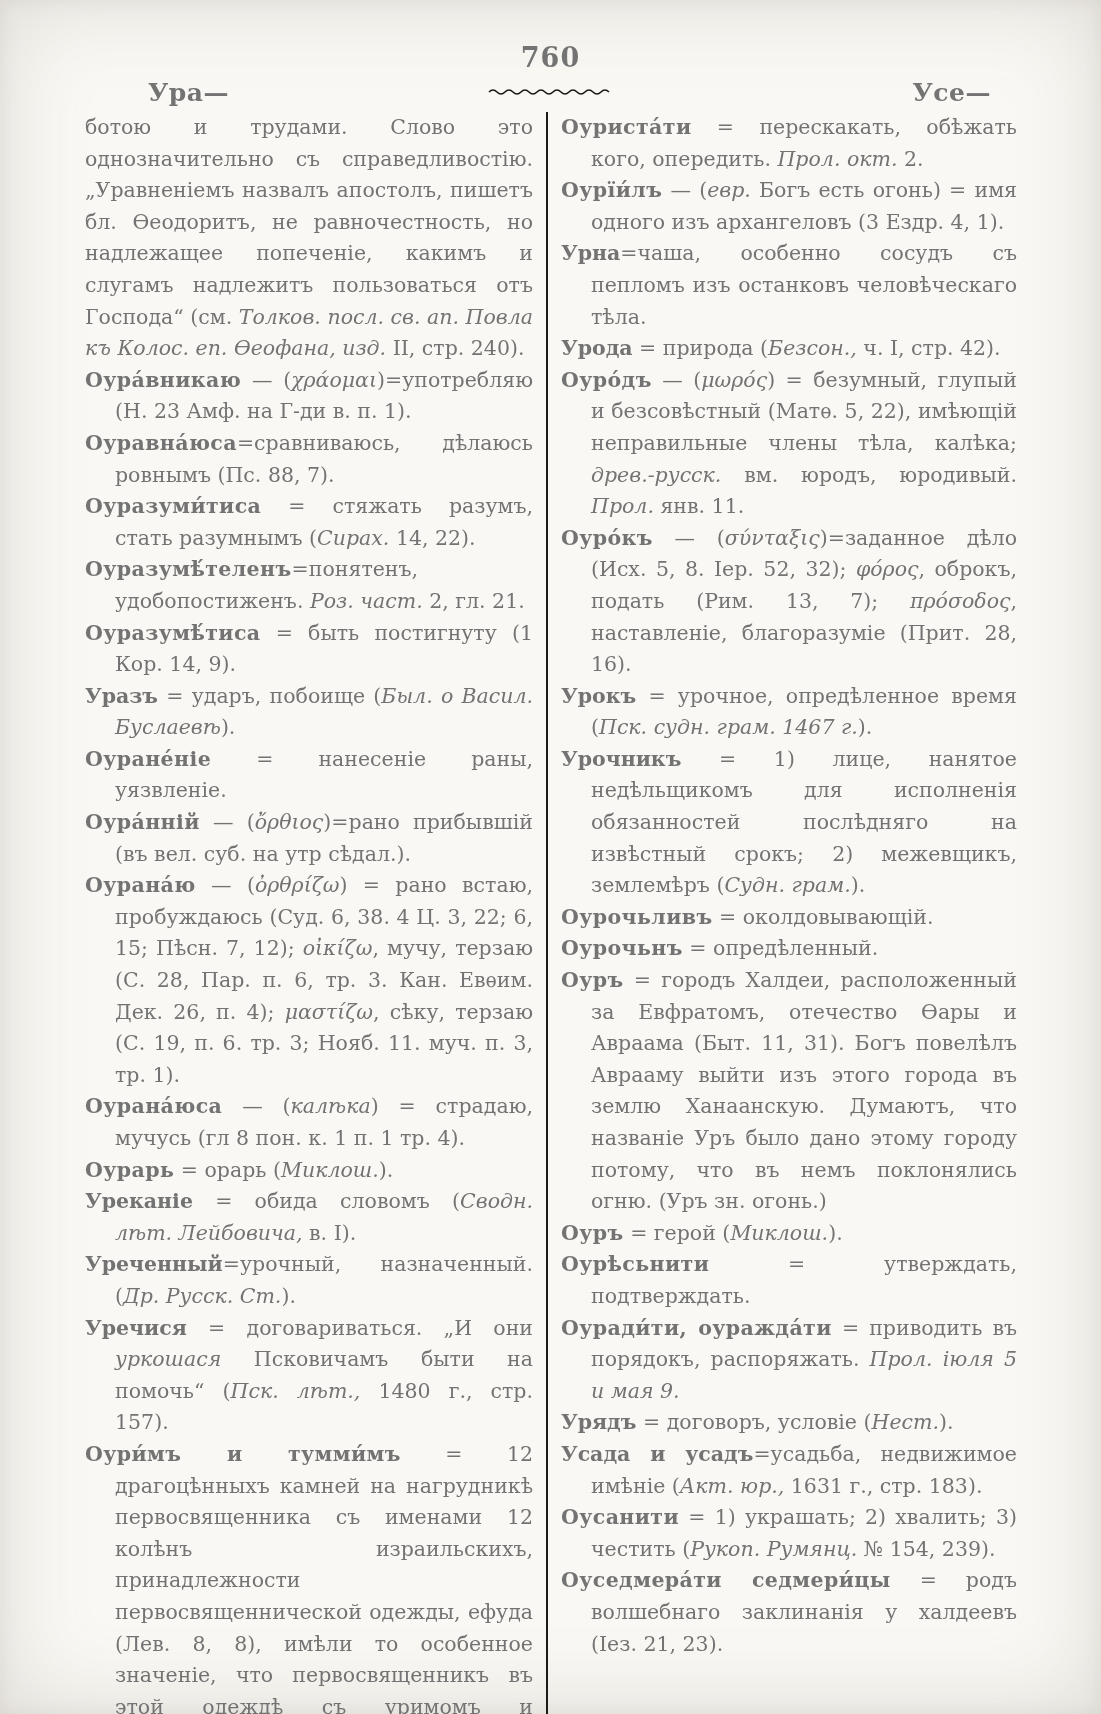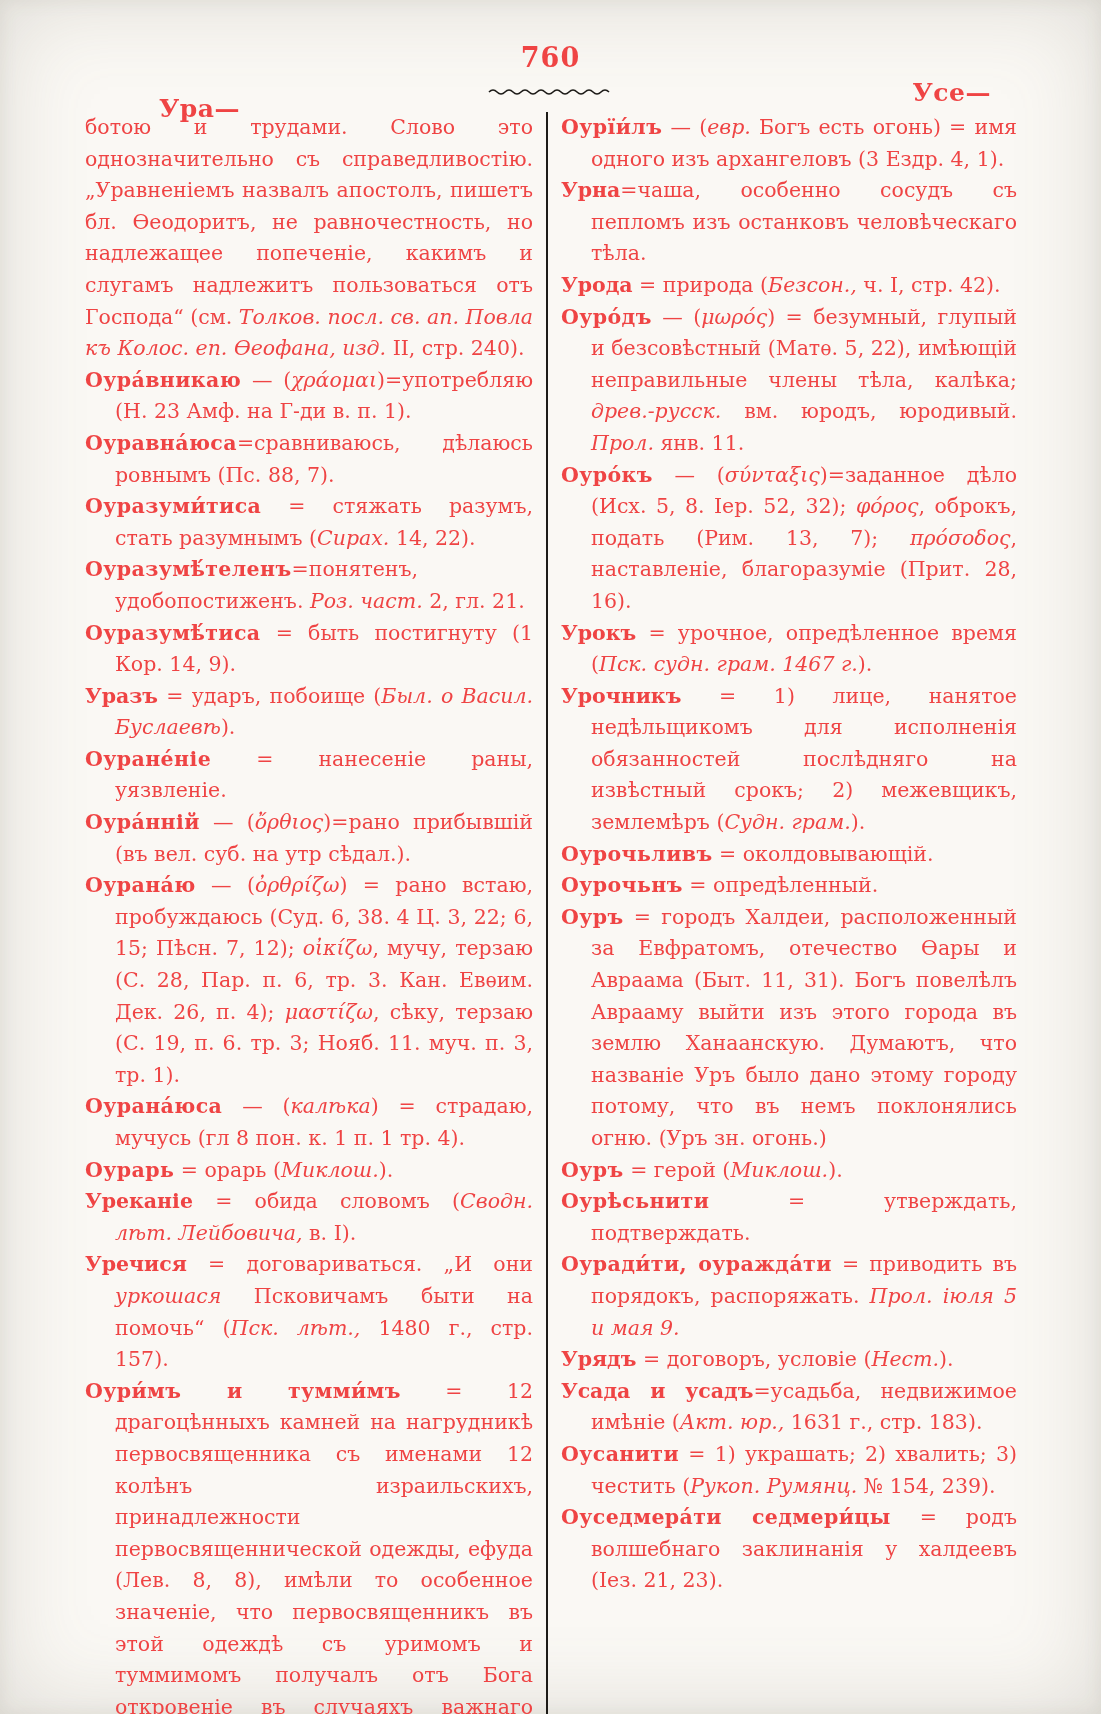--- a/index.html
+++ b/index.html
@@ -3,34 +3,34 @@
 <meta charset="utf-8">
 <style>
   html,body { margin:0; padding:0; background:#d8d5cf; }
   .page {
     position:relative;
     width:1101px; height:1714px;
     margin:0 auto;
     background:#faf8f4;
     box-shadow: inset 0 0 90px rgba(110,104,92,0.20), inset 0 0 18px rgba(110,104,92,0.10);
     font-family:"DejaVu Serif","Liberation Serif",serif;
-    color:#ef4444;
+    color:#737373;
     overflow:hidden;
   }
   .page-number {
     position:absolute; top:42px; left:0; right:0;
     text-align:center;
     font-size:27px; font-weight:bold; letter-spacing:1px;
   }
   .number-rule { position:absolute; top:82px; left:0; right:0; text-align:center; }
   .guide-word {
     position:absolute; top:78px;
     font-size:25px; font-weight:bold; letter-spacing:0.5px;
   }
-  .guide-left  { left:159px;margin-top:16px; }
+  .guide-left  { left:148px; }
   .guide-right { right:110px; }
   .columns {
     position:absolute; top:112px; left:85px;
     width:932px;
     display:flex;
   }
   .col { text-align:justify; font-size:20.5px; line-height:31.6px; }
   .col-left  { width:448px; }
   .col-right { width:456px; }
   .divider {
@@ -73,25 +73,27 @@
         <p class="entry"><span class="seg-hw">Оуразуми́тиса</span><span class="seg-n"> = стяжать разумъ, стать разумнымъ (</span><span class="seg-i">Сирах.</span><span class="seg-n"> 14, 22).</span></p>
         <p class="entry"><span class="seg-hw">Оуразумѣ́теленъ</span><span class="seg-n">=понятенъ, удобопостиженъ. </span><span class="seg-i">Роз. част.</span><span class="seg-n"> 2, гл. 21.</span></p>
         <p class="entry"><span class="seg-hw">Оуразумѣ́тиса</span><span class="seg-n"> = быть постигнуту (1 Кор. 14, 9).</span></p>
         <p class="entry"><span class="seg-b">Уразъ</span><span class="seg-n"> = ударъ, побоище (</span><span class="seg-i">Был. о Васил. Буслаевѣ</span><span class="seg-n">).</span></p>
         <p class="entry"><span class="seg-hw">Оуране́ніе</span><span class="seg-n"> = нанесеніе раны, уязвленіе.</span></p>
         <p class="entry"><span class="seg-hw">Оура́нній</span><span class="seg-n"> — (</span><span class="seg-g">ὄρθιος</span><span class="seg-n">)=рано прибывшій (въ вел. суб. на утр сѣдал.).</span></p>
         <p class="entry"><span class="seg-hw">Оурана́ю</span><span class="seg-n"> — (</span><span class="seg-g">ὀρθρίζω</span><span class="seg-n">) = рано встаю, пробуждаюсь (Суд. 6, 38. 4 Ц. 3, 22; 6, 15; Пѣсн. 7, 12); </span><span class="seg-g">οἰκίζω</span><span class="seg-n">, мучу, терзаю (С. 28, Пар. п. 6, тр. 3. Кан. Евѳим. Дек. 26, п. 4); </span><span class="seg-g">μαστίζω</span><span class="seg-n">, сѣку, терзаю (С. 19, п. 6. тр. 3; Нояб. 11. муч. п. 3, тр. 1).</span></p>
         <p class="entry"><span class="seg-hw">Оурана́юса</span><span class="seg-n"> — (</span><span class="seg-g">калѣка</span><span class="seg-n">) = страдаю, мучусь (гл 8 пон. к. 1 п. 1 тр. 4).</span></p>
         <p class="entry"><span class="seg-hw">Оурарь</span><span class="seg-n"> = орарь (</span><span class="seg-i">Миклош.</span><span class="seg-n">).</span></p>
         <p class="entry"><span class="seg-b">Уреканіе</span><span class="seg-n"> = обида словомъ (</span><span class="seg-i">Сводн. лѣт. Лейбовича,</span><span class="seg-n"> в. I).</span></p>
+        <p class="entry"><span class="seg-b">Уреченный</span><span class="seg-n">=урочный, назначенный. (</span><span class="seg-i">Др. Русск. Ст.</span><span class="seg-n">).</span></p>
         <p class="entry"><span class="seg-b">Уречися</span><span class="seg-n"> = договариваться. „И они </span><span class="seg-i">уркошася</span><span class="seg-n"> Псковичамъ быти на помочь“ (</span><span class="seg-i">Пск. лѣт.,</span><span class="seg-n"> 1480 г., стр. 157).</span></p>
         <p class="entry"><span class="seg-hw">Оури́мъ и тумми́мъ</span><span class="seg-n"> = 12 драгоцѣнныхъ камней на нагрудникѣ первосвященника съ именами 12 колѣнъ израильскихъ, принадлежности первосвященнической одежды, ефуда (Лев. 8, 8), имѣли то особенное значеніе, что первосвященникъ въ этой одеждѣ съ уримомъ и туммимомъ получалъ отъ Бога откровеніе въ случаяхъ важнаго недоумѣнія по какому-либо вопросу (1 Цар. 23, 9—12; 30, 7—8).</span></p>
       </div>
     <div class="divider"></div>
     <div class="col col-right" id="col-right">
+        <p class="entry"><span class="seg-hw">Оуриста́ти</span><span class="seg-n"> = перескакать, обѣжать кого, опередить. </span><span class="seg-i">Прол. окт.</span><span class="seg-n"> 2.</span></p>
         <p class="entry"><span class="seg-hw">Оурїи́лъ</span><span class="seg-n"> — (</span><span class="seg-i">евр.</span><span class="seg-n"> Богъ есть огонь) = имя одного изъ архангеловъ (3 Ездр. 4, 1).</span></p>
         <p class="entry"><span class="seg-b">Урна</span><span class="seg-n">=чаша, особенно сосудъ съ пепломъ изъ останковъ человѣческаго тѣла.</span></p>
         <p class="entry"><span class="seg-b">Урода</span><span class="seg-n"> = природа (</span><span class="seg-i">Безсон.,</span><span class="seg-n"> ч. I, стр. 42).</span></p>
         <p class="entry"><span class="seg-hw">Оуро́дъ</span><span class="seg-n"> — (</span><span class="seg-g">μωρός</span><span class="seg-n">) = безумный, глупый и безсовѣстный (Матѳ. 5, 22), имѣющій неправильные члены тѣла, калѣка; </span><span class="seg-i">древ.-русск.</span><span class="seg-n"> вм. юродъ, юродивый. </span><span class="seg-i">Прол.</span><span class="seg-n"> янв. 11.</span></p>
         <p class="entry"><span class="seg-hw">Оуро́къ</span><span class="seg-n"> — (</span><span class="seg-g">σύνταξις</span><span class="seg-n">)=заданное дѣло (Исх. 5, 8. Іер. 52, 32); </span><span class="seg-g">φόρος</span><span class="seg-n">, оброкъ, подать (Рим. 13, 7); </span><span class="seg-g">πρόσοδος</span><span class="seg-n">, наставленіе, благоразуміе (Прит. 28, 16).</span></p>
         <p class="entry"><span class="seg-b">Урокъ</span><span class="seg-n"> = урочное, опредѣленное время (</span><span class="seg-i">Пск. судн. грам. 1467 г.</span><span class="seg-n">).</span></p>
         <p class="entry"><span class="seg-b">Урочникъ</span><span class="seg-n"> = 1) лице, нанятое недѣльщикомъ для исполненія обязанностей послѣдняго на извѣстный срокъ; 2) межевщикъ, землемѣръ (</span><span class="seg-i">Судн. грам.</span><span class="seg-n">).</span></p>
         <p class="entry"><span class="seg-hw">Оурочьливъ</span><span class="seg-n"> = околдовывающій.</span></p>
         <p class="entry"><span class="seg-hw">Оурочьнъ</span><span class="seg-n"> = опредѣленный.</span></p>
         <p class="entry"><span class="seg-hw">Оуръ</span><span class="seg-n"> = городъ Халдеи, расположенный за Евфратомъ, отечество Ѳары и Авраама (Быт. 11, 31). Богъ повелѣлъ Аврааму выйти изъ этого города въ землю Ханаанскую. Думаютъ, что названіе Уръ было дано этому городу потому, что въ немъ поклонялись огню. (Уръ зн. огонь.)</span></p>

